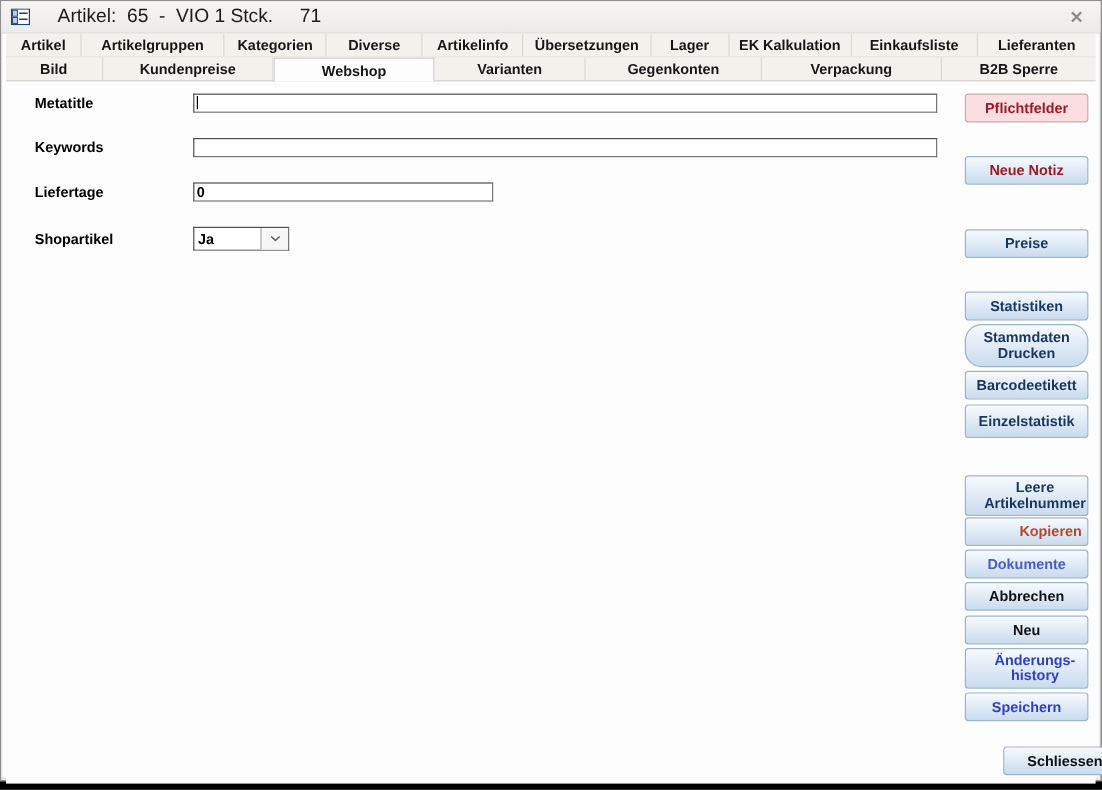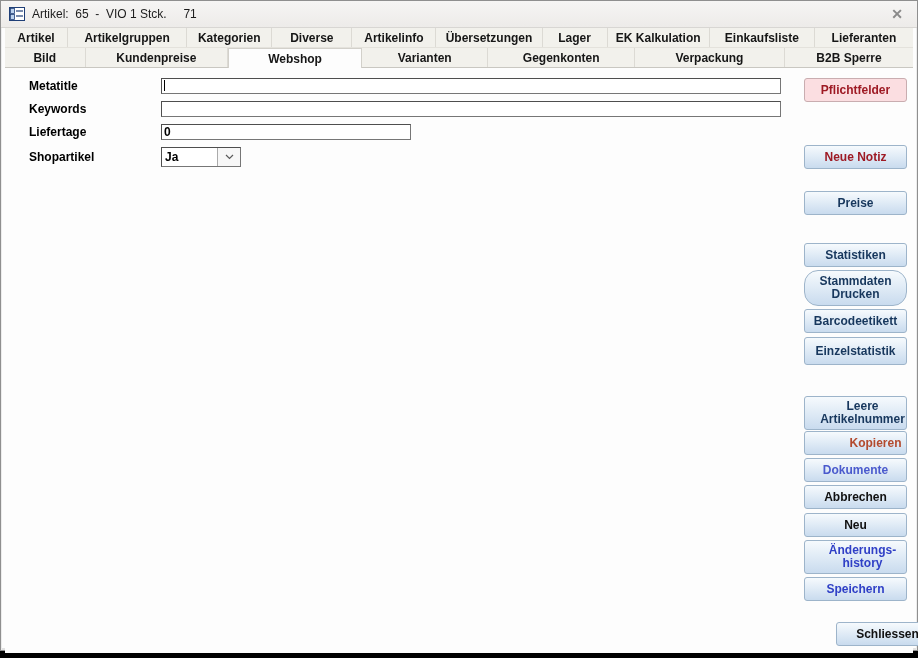--- a/index.html
+++ b/index.html
@@ -4,36 +4,36 @@
 <style>
   html,body{margin:0;padding:0;width:918px;height:658px;background:#000;
     font-family:"Liberation Sans",sans-serif;}
   .window{position:absolute;top:0;left:0;width:918px;height:651px;box-sizing:border-box;
     border:1px solid #8f8f8f;background:#fdfdfd;padding:0 4px;
     box-shadow:inset 1px 0 0 #ececec, inset -1px 0 0 #ececec, inset 0 -2px 0 #e2e2e2;}
   
   .titlebar{height:26px;margin:0 -4px;display:flex;align-items:center;
     background:linear-gradient(#f6f5f4,#edebe9);border-bottom:1px solid #d8d6d3;padding:0 8px;}
   .title-icon{width:16px;height:14px;margin-right:7px;display:inline-flex;}
-  .title-text{font-size:12px;color:#1c1c1c;white-space:pre;}
+  .title-text{font-size:16px;color:#1c1c1c;white-space:pre;margin-left:16px;}
   .close-x{margin-left:auto;color:#8a8a8a;font-size:14px;font-weight:bold;cursor:default;
     padding:0 6px;letter-spacing:0;}
   
   .tabrow{display:flex;height:19px;background:#f2f1ec;font-size:12px;font-weight:bold;color:#161616;}
   .tabrow.r1{border-bottom:1px solid #e4e2dc;}
   .tabrow.r2{border-bottom:1px solid #c9c7c1;}
   .tab{display:flex;align-items:center;justify-content:center;box-sizing:border-box;
     border-right:1px solid #dcdad4;white-space:nowrap;cursor:default;}
   .tab:last-child{border-right:none;}
   .tab.active{background:#fdfdfd;border:1px solid #d2d0ca;border-bottom:none;
     position:relative;z-index:2;margin-bottom:-1px;}
   
   .content{position:relative;height:585px;background:#fdfdfd;}
   .form{position:absolute;left:24px;top:10px;}
-  .frow{display:flex;align-items:center;margin-bottom:7px;position:relative;}
+  .frow{display:flex;align-items:center;margin-bottom:21px;position:relative;}
   .flabel{width:132px;font-size:12px;font-weight:bold;color:#000;}
   .tbox{box-sizing:border-box;height:16px;background:#fff;border:1px solid #767676;
     border-top-color:#4e4e4e;border-left-color:#4e4e4e;
     font-family:"Liberation Sans",sans-serif;font-size:12px;font-weight:bold;
     color:#000;padding:0 2px;outline:none;}
   .in-long{width:620px;}
   .in-mid{width:250px;}
   .caret{position:absolute;left:135px;top:2px;width:1px;height:11px;background:#000;}
   .combo{width:80px;height:20px;box-sizing:border-box;display:flex;background:#fff;
     border:1px solid #767676;border-top-color:#4e4e4e;border-left-color:#4e4e4e;cursor:default;}
@@ -42,21 +42,21 @@
   .combo-btn{width:22px;border-left:1px solid #ababab;background:#f7f7f7;
     display:flex;align-items:center;justify-content:center;}
   
   .btn{position:absolute;left:799px;width:103px;height:24px;box-sizing:border-box;
     border:1px solid #9db4ca;border-radius:3px;cursor:default;
     background:linear-gradient(#f6fafd,#dde9f5 55%,#c9dbee);
     font-size:12px;font-weight:bold;display:flex;align-items:center;justify-content:center;
     text-align:center;line-height:13px;}
   .btn.pink{background:#fbdee1;border-color:#c9adb0;}
   .btn.tall{height:34px;padding-left:14px;}
-  .b0{top:10px;}  .b1{top:77px;}  .b2{top:123px;} .b3{top:175px;}
+  .b0{top:10px;}  .b1{top:62px;}  .b2{top:123px;} .b3{top:175px;}
   .b4{top:202px;height:36px;} .b5{top:241px;} .b6{top:269px;height:28px;}
   .b7{top:328px;} .b8{top:363px;padding-left:40px;} .b9{top:390px;} .b10{top:417px;}
   .b11{top:445px;} .b12{top:472px;} .b13{top:509px;} .b14{top:554px;}
 </style>
 </head>
 <body>
 
 <div class="window">
 
   <div class="titlebar">

